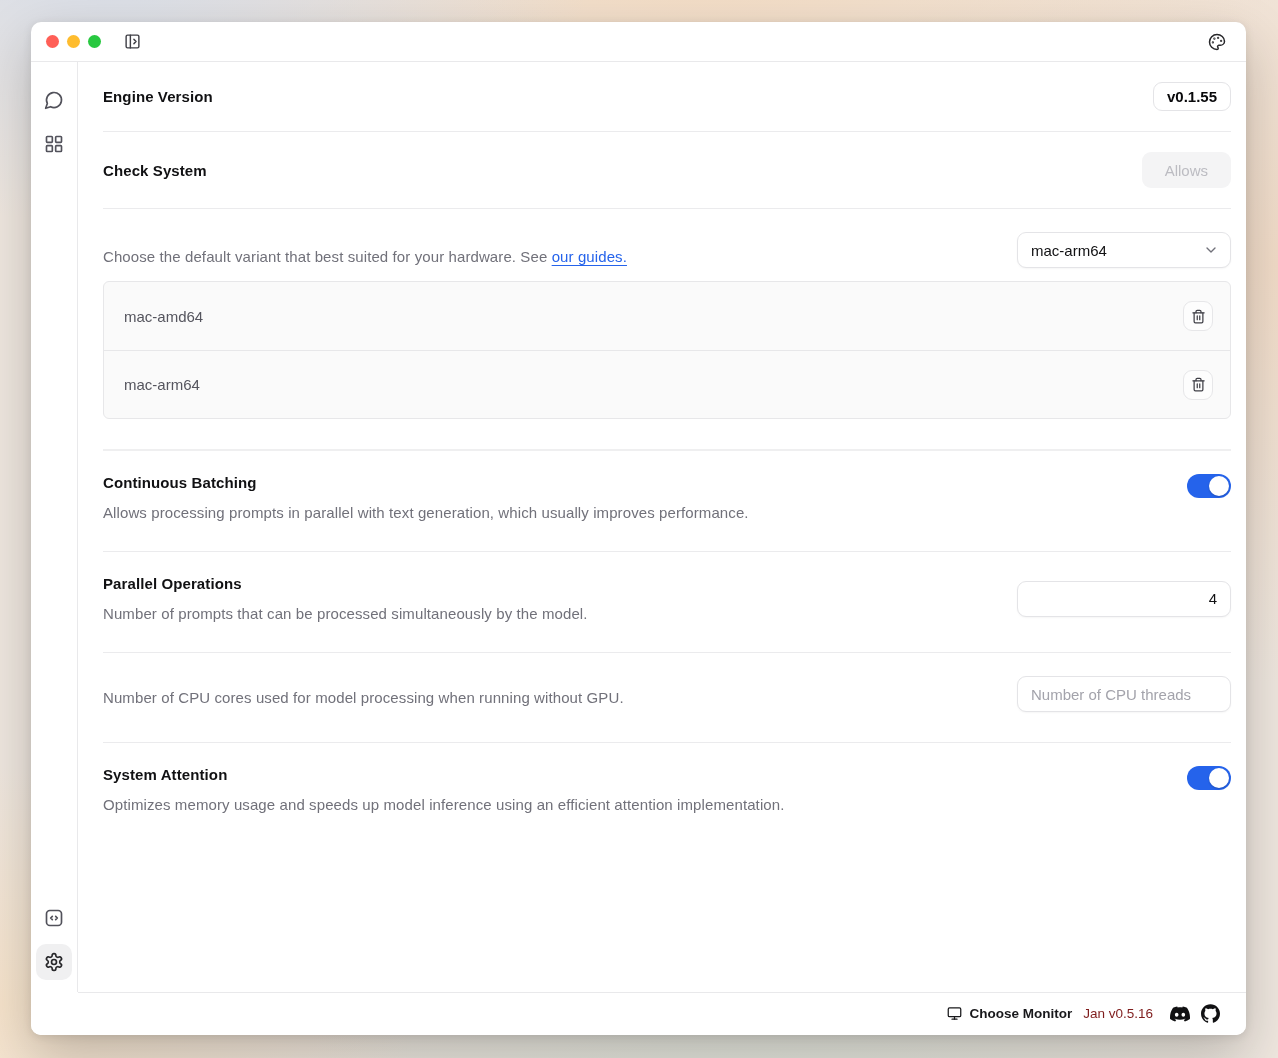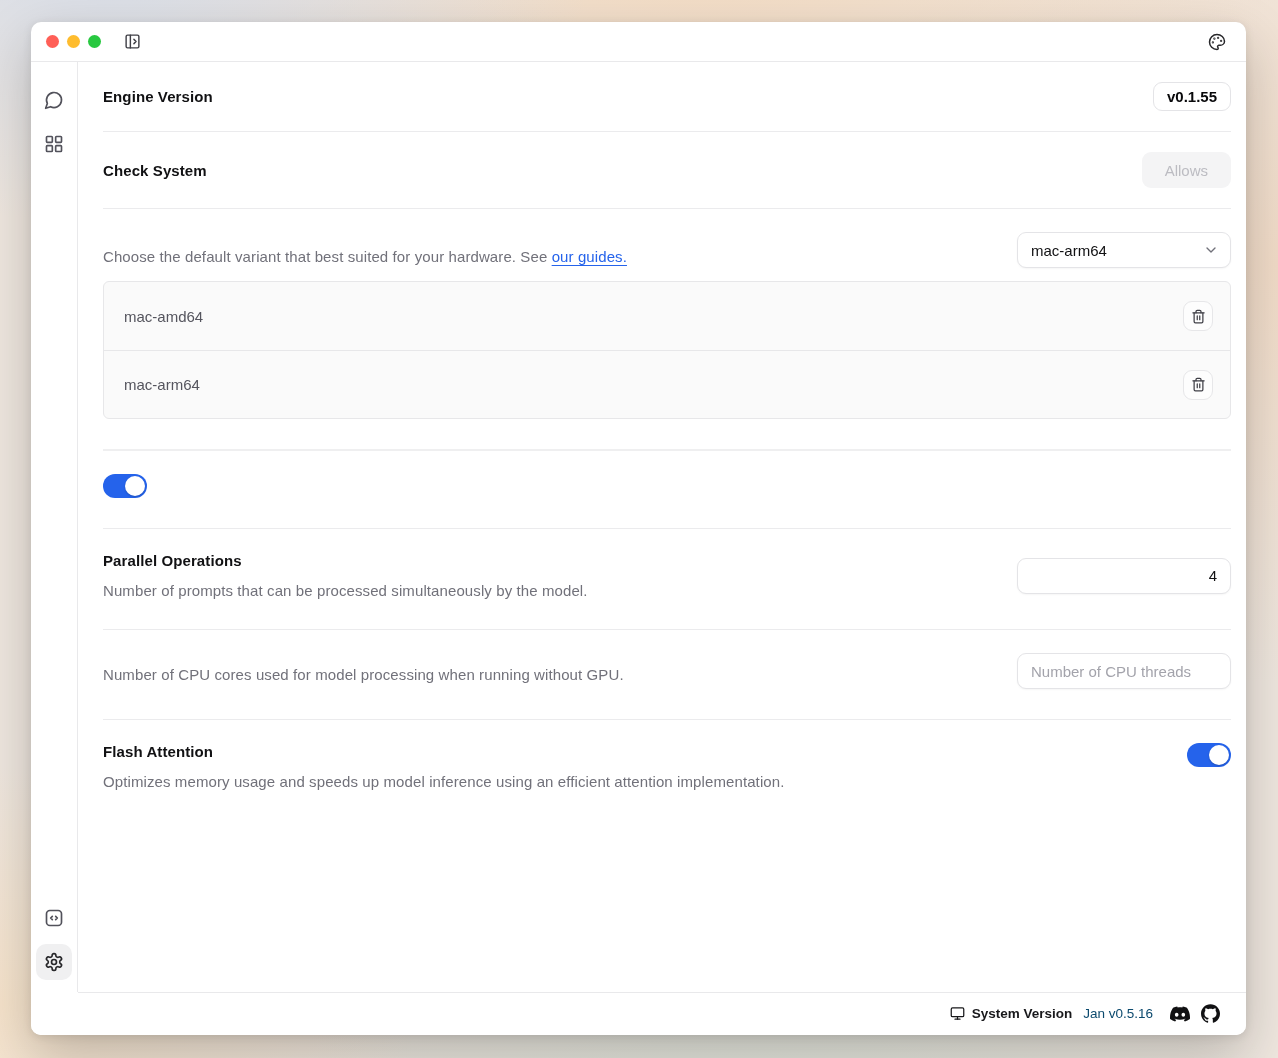--- a/index.html
+++ b/index.html
@@ -61,21 +61,21 @@
   .toggle{ width:44px; height:24px; border-radius:12px; background:#2563eb; position:relative; flex:0 0 44px; margin-top:0; cursor:pointer; }
   .toggle .knob{ position:absolute; top:2px; right:2px; width:20px; height:20px; border-radius:50%; background:#fff; box-shadow:0 1px 2px rgba(0,0,0,.2); }
   .text-input{ width:214px; height:36px; border:1px solid #e4e4e7; border-radius:9px; padding:0 13px; font-size:15px; font-family:inherit; color:#111113; background:#fff; box-shadow:0 1px 2px rgba(0,0,0,.04); outline:none; }
   .text-input.num{ text-align:right; }
   .text-input::placeholder{ color:#a3a3ab; }
   .ctrl-mid{ align-self:center; }
   
   .footer{ flex:0 0 43px; position:relative; display:flex; align-items:center; justify-content:flex-end; padding:0 26px; background:#fff; }
   .footer::before{ content:""; position:absolute; top:0; left:47px; right:0; height:1px; background:#e9e9eb; }
   .sysmon{ display:flex; align-items:center; gap:7px; color:#18181b; font-size:13.5px; font-weight:700; cursor:pointer; }
-  .appver{ font-size:13.5px; color:#0c4a6e; margin-left:11px; }
+  .appver{ font-size:13.5px; color:#7f1d1d; margin-left:11px; }
   .footer .social{ display:flex; align-items:center; gap:11px; margin-left:17px; color:#111113; }
   .social .icon{ cursor:pointer; }
 </style>
 </head>
 <body>
 
 <div class="window">
 
   <div class="titlebar">
     <div class="lights">
@@ -195,20 +195,24 @@
                     <line x1="10" x2="10" y1="11" y2="17"></line>
                     <line x1="14" x2="14" y1="11" y2="17"></line>
                   </svg>
               </span>
             </button>
           </div>
         </div>
       </div>
 
       <div class="row row-flex">
+        <div class="left">
+          <div class="row-title">Continuous Batching</div>
+          <div class="row-desc">Allows processing prompts in parallel with text generation, which usually improves performance.</div>
+        </div>
         <div class="toggle">
             <span class="knob"></span>
           </div>
       </div>
 
       <div class="row row-flex">
         <div class="left">
           <div class="row-title">Parallel Operations</div>
           <div class="row-desc">Number of prompts that can be processed simultaneously by the model.</div>
         </div>
@@ -217,41 +221,41 @@
 
       <div class="row row-flex">
         <div class="left">
           <div class="row-desc">Number of CPU cores used for model processing when running without GPU.</div>
         </div>
         <input class="text-input ctrl-mid" placeholder="Number of CPU threads" style="">
       </div>
 
       <div class="row row-flex" style="border-bottom:none;">
         <div class="left">
-          <div class="row-title">Flash Attention</div>
+          <div class="row-title">System Attention</div>
           <div class="row-desc">Optimizes memory usage and speeds up model inference using an efficient attention implementation.</div>
         </div>
         <div class="toggle">
             <span class="knob"></span>
           </div>
       </div>
 
     </div>
   </div>
 
   <div class="footer">
     <div class="sysmon">
       <span class="icon">
         <svg class="lucide" width="15" height="15" viewBox="0 0 24 24">
             <rect width="20" height="14" x="2" y="3" rx="2"></rect>
             <line x1="8" x2="16" y1="21" y2="21"></line>
             <line x1="12" x2="12" y1="17" y2="21"></line>
           </svg>
       </span>
-      <span>System Version</span>
+      <span>Choose Monitor</span>
     </div>
     <span class="appver">Jan v0.5.16</span>
     <div class="social">
       <span class="icon">
         <svg width="20" height="20" viewBox="0 0 24 24" fill="currentColor">
             <path d="M20.317 4.3698a19.7913 19.7913 0 00-4.8851-1.5152.0741.0741 0 00-.0785.0371c-.211.3753-.4447.8648-.6083 1.2495-1.8447-.2762-3.68-.2762-5.4868 0-.1636-.3933-.4058-.8742-.6177-1.2495a.077.077 0 00-.0785-.037 19.7363 19.7363 0 00-4.8852 1.515.0699.0699 0 00-.0321.0277C.5334 9.0458-.319 13.5799.0992 18.0578a.0824.0824 0 00.0312.0561c2.0528 1.5076 4.0413 2.4228 5.9929 3.0294a.0777.0777 0 00.0842-.0276c.4616-.6304.8731-1.2952 1.226-1.9942a.076.076 0 00-.0416-.1057c-.6528-.2476-1.2743-.5495-1.8722-.8923a.077.077 0 01-.0076-.1277c.1258-.0943.2517-.1923.3718-.2914a.0743.0743 0 01.0776-.0105c3.9278 1.7933 8.18 1.7933 12.0614 0a.0739.0739 0 01.0785.0095c.1202.099.246.1981.3728.2924a.077.077 0 01-.0066.1276 12.2986 12.2986 0 01-1.873.8914.0766.0766 0 00-.0407.1067c.3604.698.7719 1.3628 1.225 1.9932a.076.076 0 00.0842.0286c1.961-.6067 3.9495-1.5219 6.0023-3.0294a.077.077 0 00.0313-.0552c.5004-5.177-.8382-9.6739-3.5485-13.6604a.061.061 0 00-.0312-.0286zM8.02 15.3312c-1.1825 0-2.1569-1.0857-2.1569-2.419 0-1.3332.9555-2.4189 2.157-2.4189 1.2108 0 2.1757 1.0952 2.1568 2.419 0 1.3332-.9555 2.4189-2.1569 2.4189zm7.9748 0c-1.1825 0-2.1569-1.0857-2.1569-2.419 0-1.3332.9554-2.4189 2.1569-2.4189 1.2108 0 2.1757 1.0952 2.1568 2.419 0 1.3332-.946 2.4189-2.1568 2.4189Z"></path>
           </svg>
       </span>
       <span class="icon">
         <svg width="19" height="19" viewBox="0 0 24 24" fill="currentColor">

